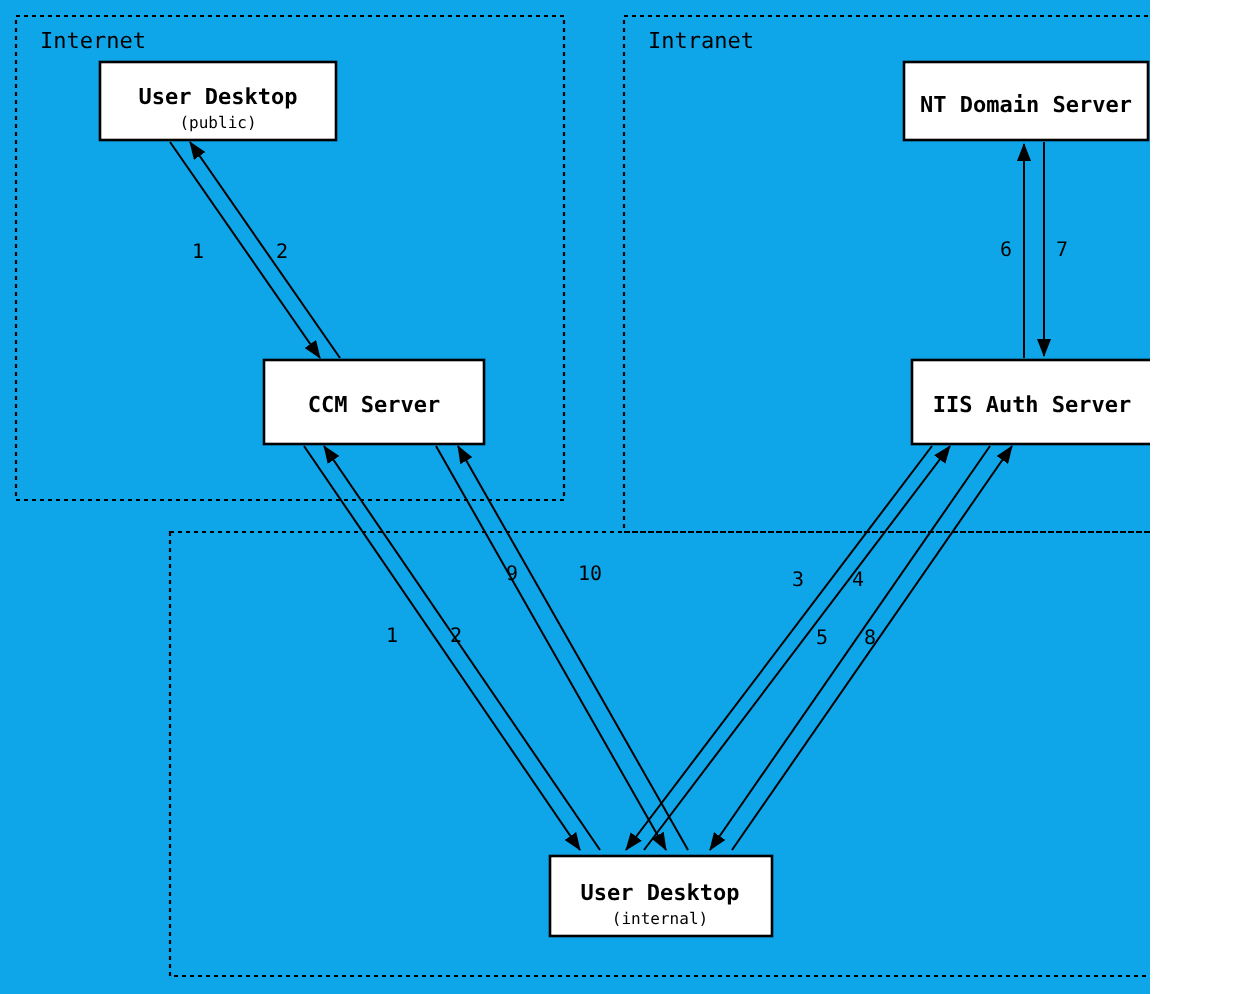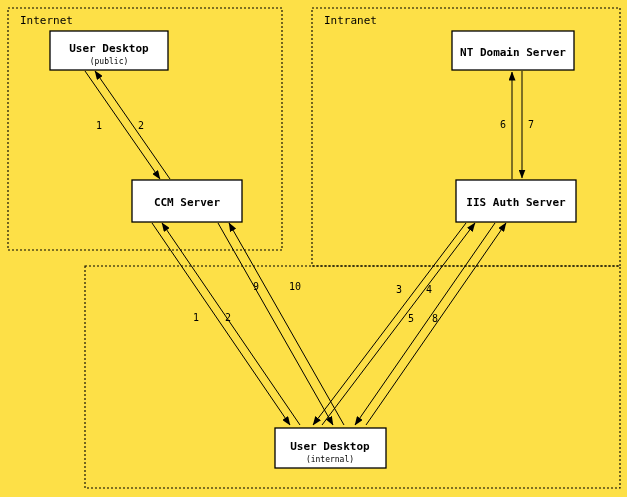--- a/index.html
+++ b/index.html
@@ -6,23 +6,23 @@
   html, body {
     margin: 0;
     padding: 0;
     background: #ffffff;
   }
   body {
     font-family: "DejaVu Sans Mono", monospace;
   }
   #diagram-root {
     position: relative;
-    width: 627px;
+    width: 575px;
     height: 497px;
-    background: #fde047;
+    background: #0ea5e9;
     overflow: hidden;
   }
   #diagram-svg {
     position: absolute;
     top: 0;
     left: 0;
     width: 627px;
     height: 497px;
   }
   .zone-label {

